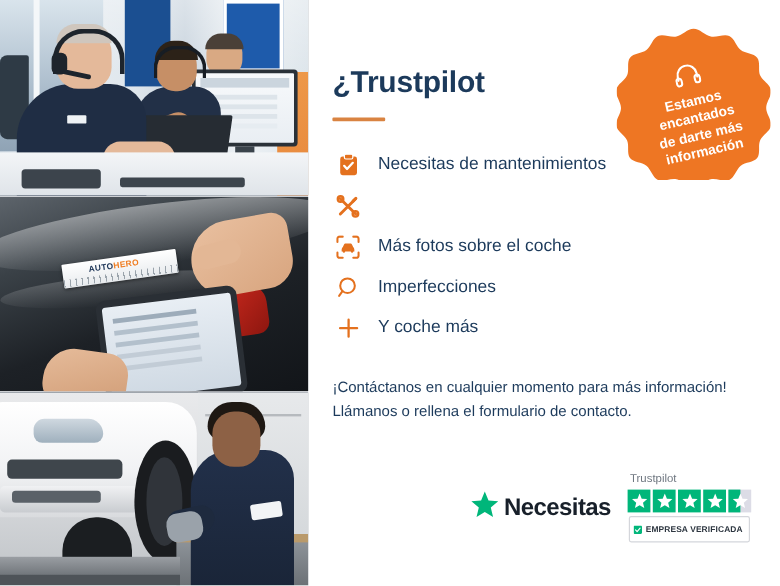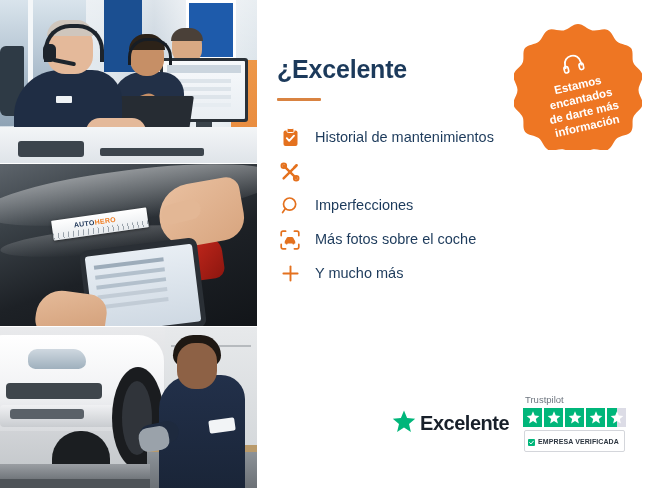--- a/index.html
+++ b/index.html
@@ -595,59 +595,49 @@
       <div class="p3-glove"></div>
       <div class="p3-lift"></div>
       <div class="p3-lift2"></div>
     </div>
 
   </div>
 
   <div class="content">
 
     <h1 class="heading">
-      <span>¿Excelente</span><br>
+      <span>¿Trustpilot</span><br>
     </h1>
     <div class="heading-rule"></div>
 
     <ul class="features">
 
       <li class="feature">
         <span class="feature-icon">
           <svg width="17" height="19" viewBox="0 0 17 19" aria-hidden="true">
             <rect x="1.5" y="2.5" width="14" height="15.5" rx="2" fill="#e4711e"></rect>
             <rect x="5" y="0.5" width="7" height="4" rx="1.2" fill="#e4711e" stroke="#ffffff" stroke-width="1"></rect>
             <path d="M4.8 10.2l2.4 2.6 4.8-5.1" fill="none" stroke="#ffffff" stroke-width="1.9" stroke-linecap="round" stroke-linejoin="round"></path>
           </svg>
         </span>
-        <span class="feature-label">Historial de mantenimientos</span>
+        <span class="feature-label">Necesitas de mantenimientos</span>
       </li>
 
       <li class="feature">
         <span class="feature-icon">
           <svg width="20" height="20" viewBox="0 0 20 20" aria-hidden="true">
             <g stroke="#e4711e" stroke-width="2.4" stroke-linecap="round">
               <line x1="3.6" y1="3.6" x2="16.4" y2="16.4"></line>
               <line x1="16.4" y1="3.6" x2="3.6" y2="16.4"></line>
             </g>
             <circle cx="3.8" cy="3.8" r="2.3" fill="none" stroke="#e4711e" stroke-width="2"></circle>
             <circle cx="16.2" cy="16.2" r="2.3" fill="none" stroke="#e4711e" stroke-width="2"></circle>
             <path d="M16.6 3.2l-2.4 2.4" stroke="#e4711e" stroke-width="2.4" stroke-linecap="round"></path>
           </svg>
         </span>
-      </li>
-
-      <li class="feature">
-        <span class="feature-icon">
-          <svg width="19" height="19" viewBox="0 0 19 19" aria-hidden="true">
-            <circle cx="8.6" cy="8.1" r="6.1" fill="none" stroke="#e4711e" stroke-width="1.7"></circle>
-            <line x1="4.4" y1="12.6" x2="1.6" y2="16.6" stroke="#e4711e" stroke-width="1.7" stroke-linecap="round"></line>
-          </svg>
-        </span>
-        <span class="feature-label">Imperfecciones</span>
       </li>
 
       <li class="feature">
         <span class="feature-icon">
           <svg width="20" height="20" viewBox="0 0 20 20" aria-hidden="true">
             <g fill="none" stroke="#e4711e" stroke-width="1.7" stroke-linecap="round">
               <path d="M1.2 5.6V2.9a1.7 1.7 0 0 1 1.7-1.7h2.7"></path>
               <path d="M18.8 5.6V2.9a1.7 1.7 0 0 0-1.7-1.7h-2.7"></path>
               <path d="M1.2 14.4v2.7a1.7 1.7 0 0 0 1.7 1.7h2.7"></path>
               <path d="M18.8 14.4v2.7a1.7 1.7 0 0 1-1.7 1.7h-2.7"></path>
@@ -656,31 +646,45 @@
             <circle cx="6.6" cy="13.6" r="1" fill="#e4711e"></circle>
             <circle cx="13.4" cy="13.6" r="1" fill="#e4711e"></circle>
           </svg>
         </span>
         <span class="feature-label">Más fotos sobre el coche</span>
       </li>
 
       <li class="feature">
         <span class="feature-icon">
           <svg width="19" height="19" viewBox="0 0 19 19" aria-hidden="true">
+            <circle cx="8.6" cy="8.1" r="6.1" fill="none" stroke="#e4711e" stroke-width="1.7"></circle>
+            <line x1="4.4" y1="12.6" x2="1.6" y2="16.6" stroke="#e4711e" stroke-width="1.7" stroke-linecap="round"></line>
+          </svg>
+        </span>
+        <span class="feature-label">Imperfecciones</span>
+      </li>
+
+      <li class="feature">
+        <span class="feature-icon">
+          <svg width="19" height="19" viewBox="0 0 19 19" aria-hidden="true">
             <g stroke="#e4711e" stroke-width="1.9" stroke-linecap="round">
               <line x1="9.5" y1="2.4" x2="9.5" y2="16.6"></line>
               <line x1="2.4" y1="9.5" x2="16.6" y2="9.5"></line>
             </g>
           </svg>
         </span>
-        <span class="feature-label">Y mucho más</span>
+        <span class="feature-label">Y coche más</span>
       </li>
 
     </ul>
 
+    <p class="contact-text">
+      <span>¡Contáctanos en cualquier momento para más información!</span><br>
+      <span>Llámanos o rellena el formulario de contacto.</span>
+    </p>
 
     <div class="badge">
       <svg class="badge-burst" viewBox="0 0 128 128" aria-hidden="true">
         <path fill="#ee7623" d="M64 2c5.1 0 9.4 5.4 14.3 6.4 5 1 10.9-2.5 15.4-0.5 4.5 2 5.8 8.8 9.6 11.8 3.8 3 10.8 2.6 13.7 6.4 2.9 3.8 0.5 10.3 2.4 14.7 1.9 4.4 8.2 7.4 9.1 12.2 0.9 4.8-4 9.8-4 14.9s4.9 10.1 4 14.9c-0.9 4.8-7.2 7.8-9.1 12.2-1.9 4.4 0.5 10.9-2.4 14.7-2.9 3.8-9.9 3.4-13.7 6.4-3.8 3-5.1 9.8-9.6 11.8-4.5 2-10.4-1.5-15.4-0.5-4.9 1-9.2 6.4-14.3 6.4s-9.4-5.4-14.3-6.4c-5-1-10.9 2.5-15.4 0.5-4.5-2-5.8-8.8-9.6-11.8-3.8-3-10.8-2.6-13.7-6.4-2.9-3.8-0.5-10.3-2.4-14.7-1.9-4.4-8.2-7.4-9.1-12.2-0.9-4.8 4-9.8 4-14.9s-4.9-10.1-4-14.9c0.9-4.8 7.2-7.8 9.1-12.2 1.9-4.4-0.5-10.9 2.4-14.7 2.9-3.8 9.9-3.4 13.7-6.4 3.8-3 5.1-9.8 9.6-11.8 4.5-2 10.4 1.5 15.4 0.5C54.6 7.4 58.9 2 64 2z"></path>
       </svg>
       <div class="badge-inner">
         <span class="badge-headset">
           <svg width="22" height="18" viewBox="0 0 22 18" aria-hidden="true">
             <path d="M3 12V9a8 8 0 0 1 16 0v3" fill="none" stroke="#ffffff" stroke-width="1.8" stroke-linecap="round"></path>
             <rect x="1.2" y="10.4" width="4.2" height="6.4" rx="2.1" fill="none" stroke="#ffffff" stroke-width="1.7"></rect>
@@ -696,21 +700,21 @@
       </div>
     </div>
 
     <div class="trustpilot">
       <div class="tp-logo">
         <span>
           <svg width="24" height="23" viewBox="0 0 24 23" aria-hidden="true">
             <path fill="#00b67a" d="M12 0.6l3.1 7.5 8.1 0.6-6.2 5.3 1.9 7.9L12 17.6 5.1 21.9 7 14 0.8 8.7l8.1-0.6z"></path>
           </svg>
         </span>
-        <span class="tp-word">Excelente</span>
+        <span class="tp-word">Necesitas</span>
       </div>
 
       <div class="tp-right">
         <span class="tp-rating-label">Trustpilot</span>
         <div class="tp-stars">
           <span class="tp-star">
             <svg width="14" height="13" viewBox="0 0 24 23" aria-hidden="true">
                 <path fill="#ffffff" d="M12 0.6l3.1 7.5 8.1 0.6-6.2 5.3 1.9 7.9L12 17.6 5.1 21.9 7 14 0.8 8.7l8.1-0.6z"></path>
               </svg>
           </span>

